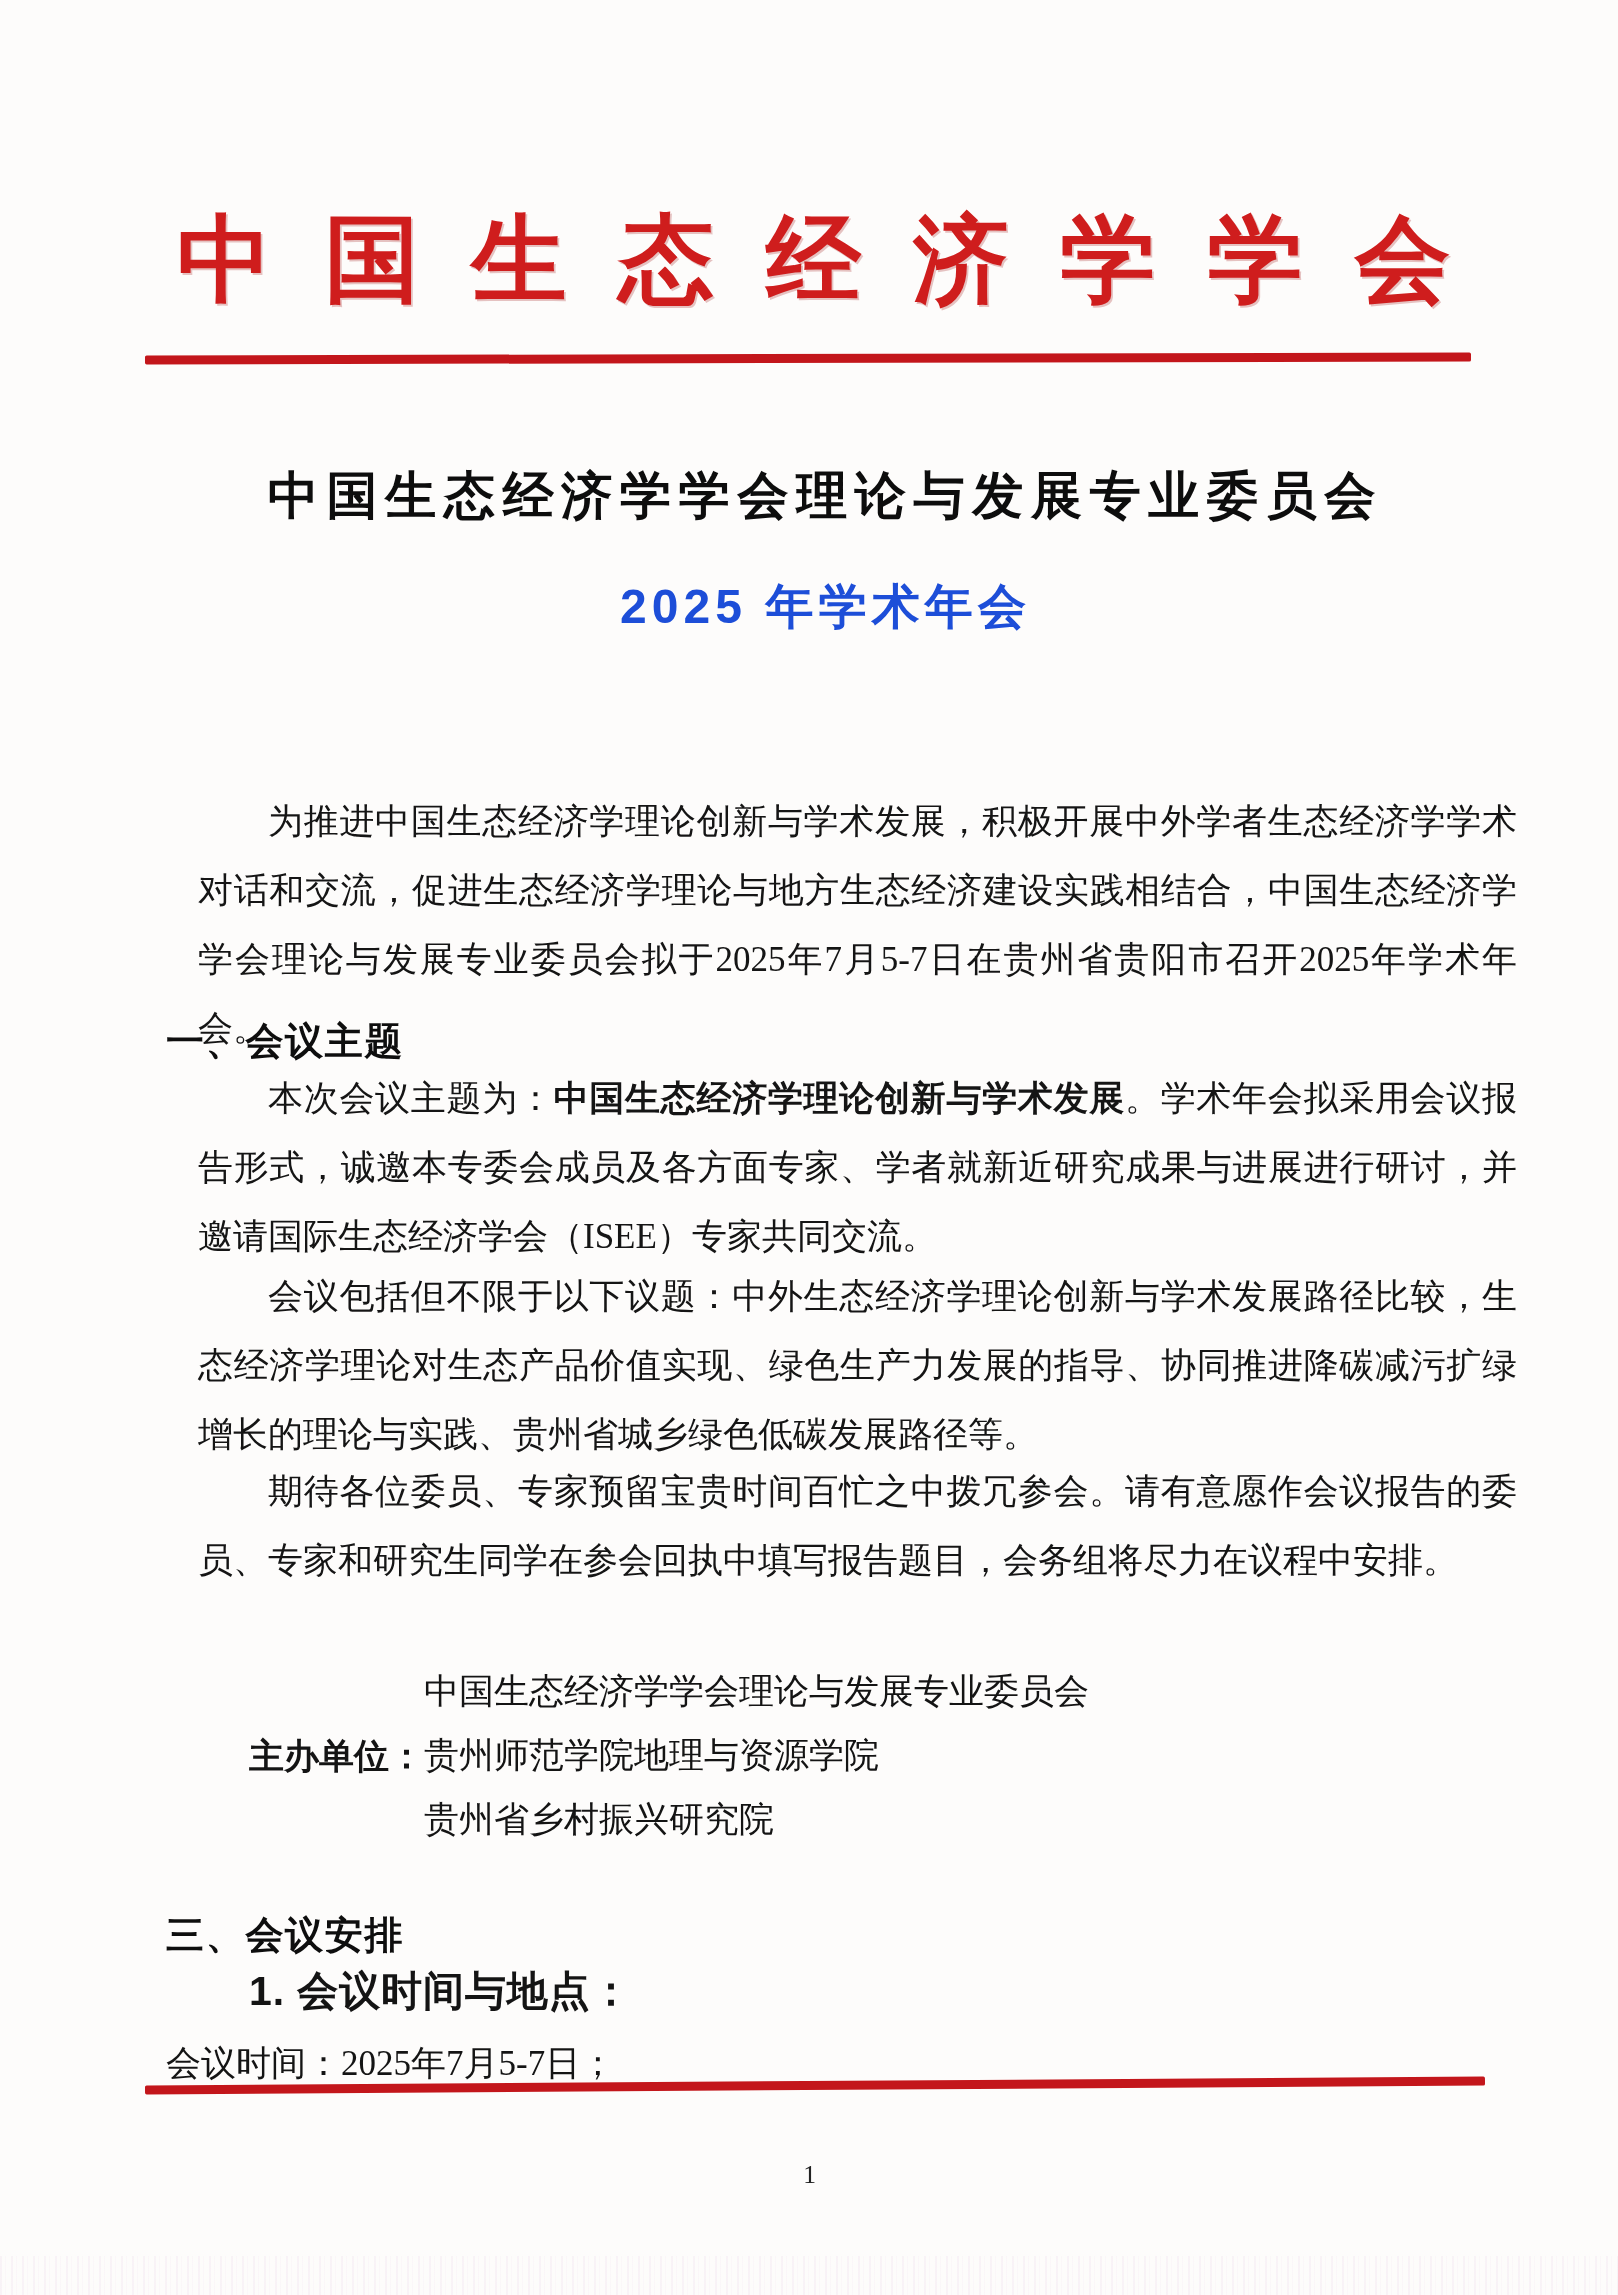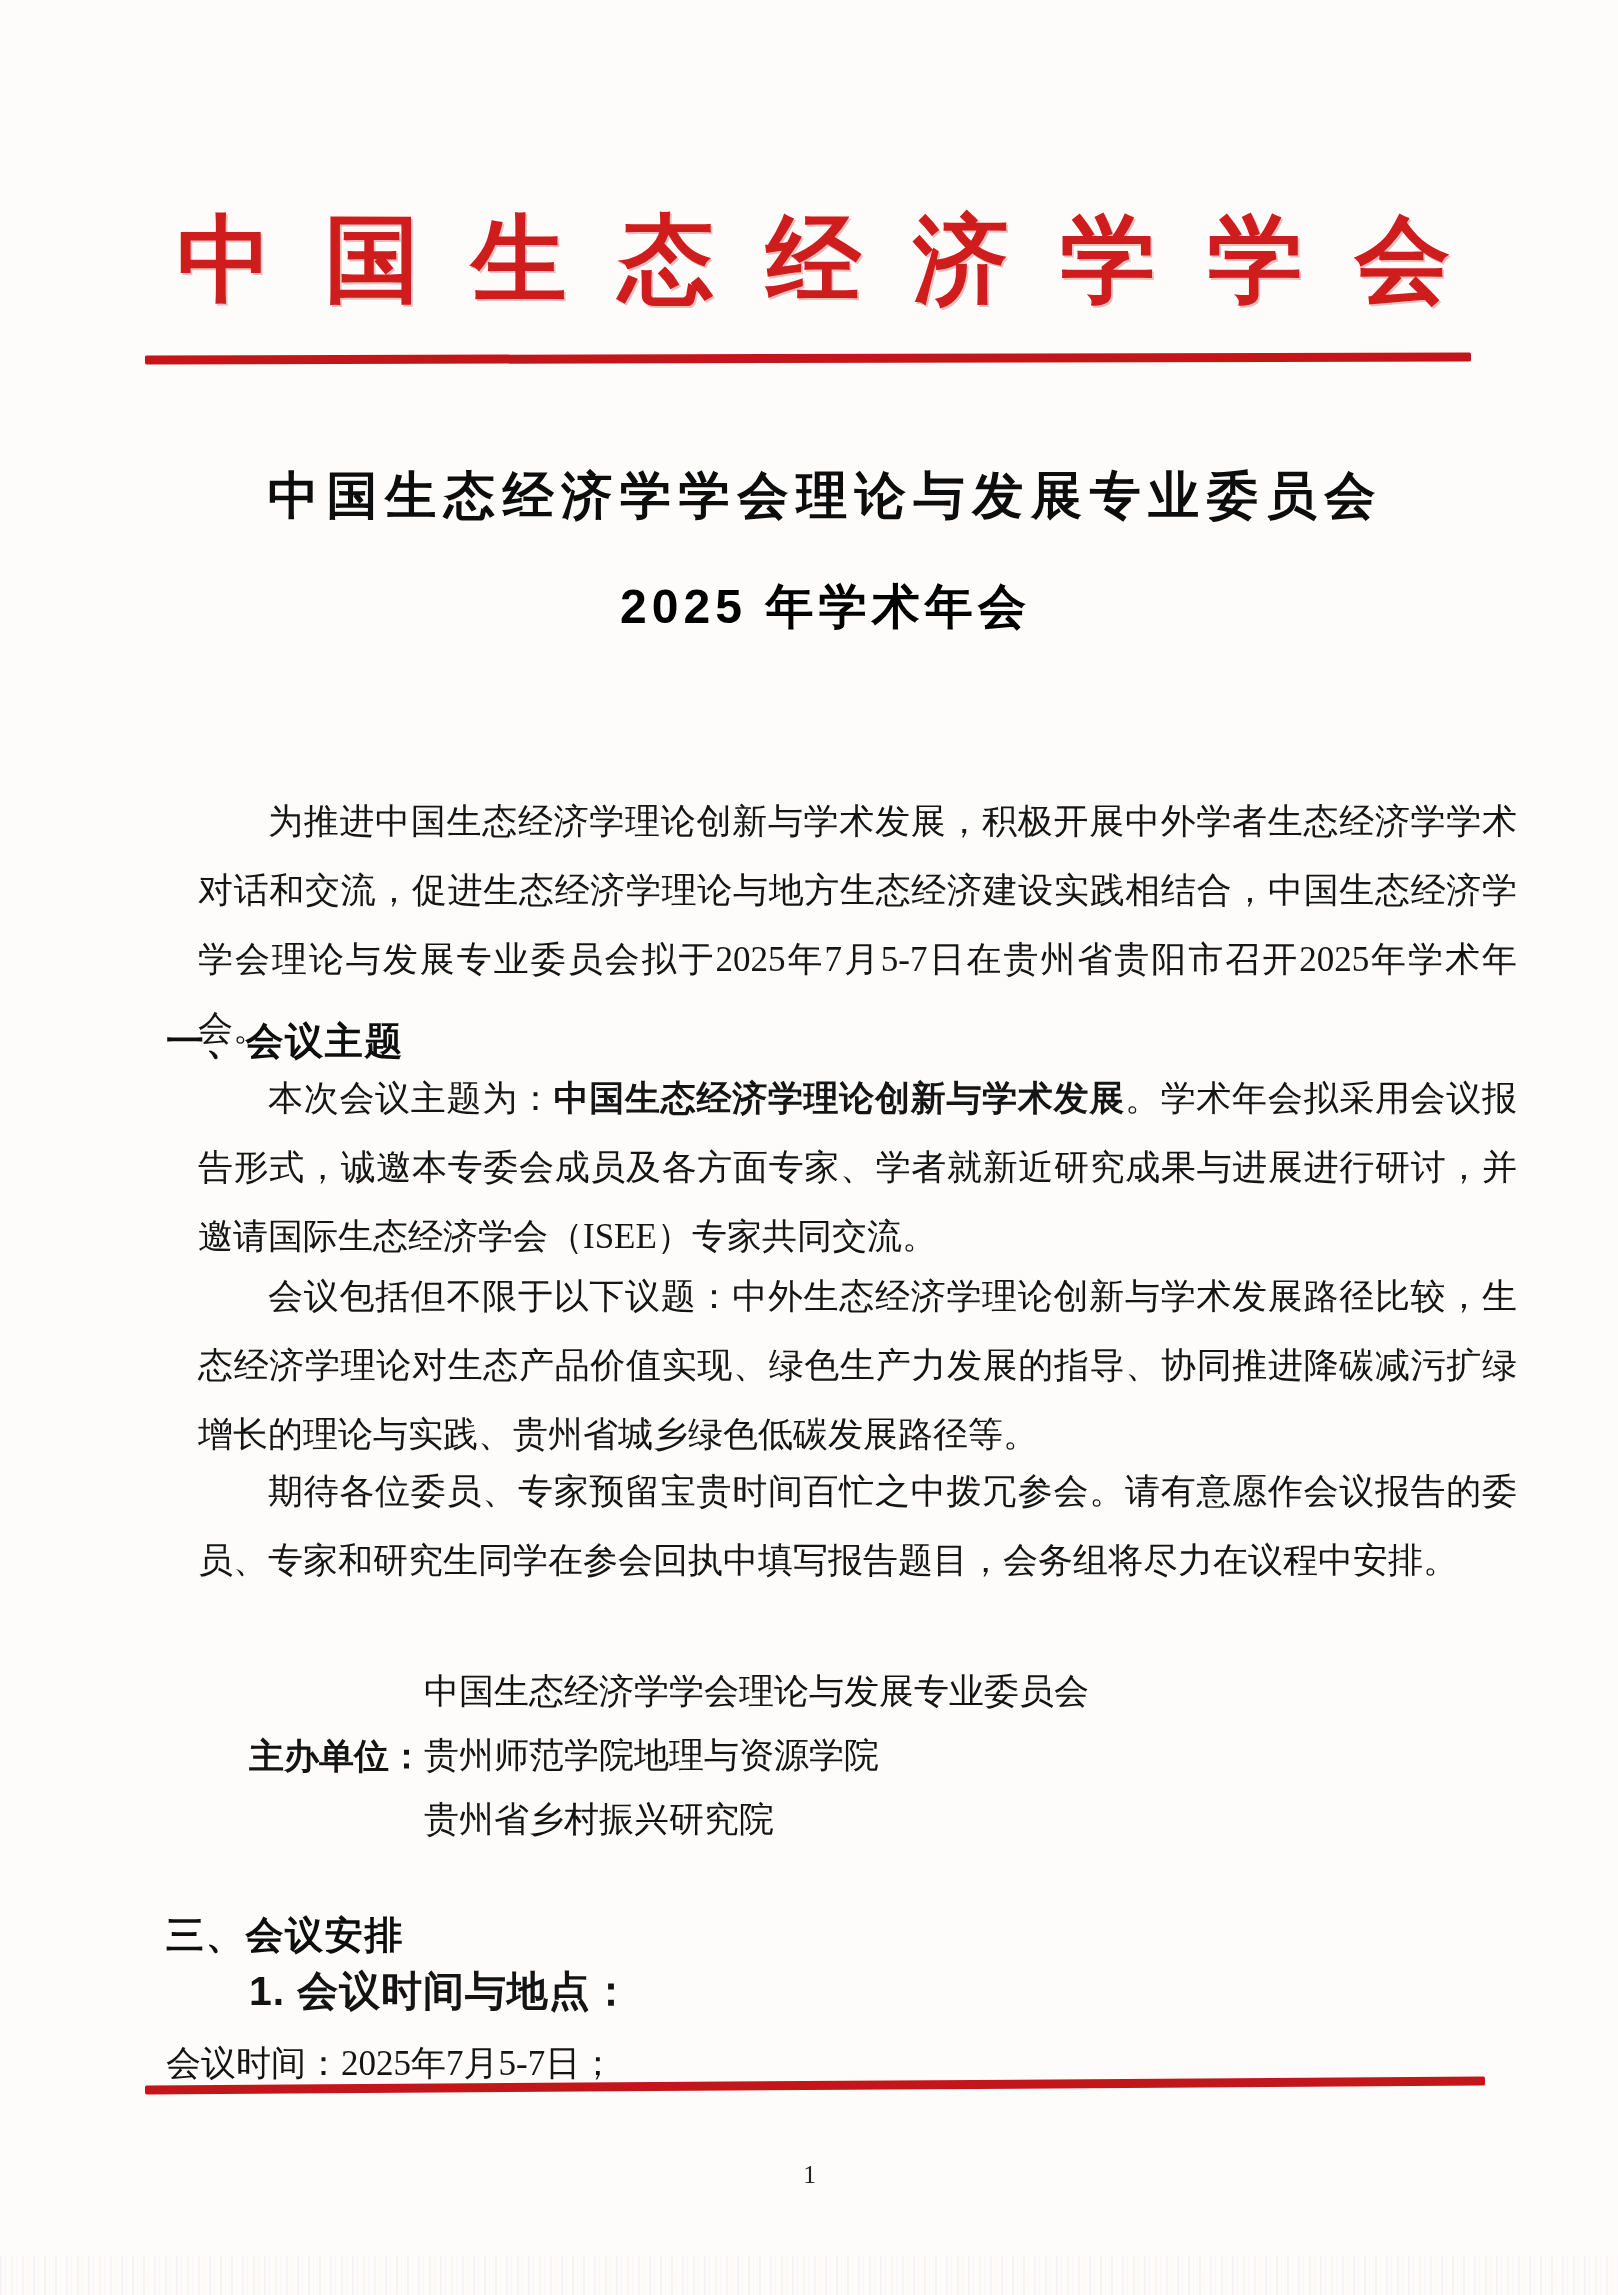--- a/index.html
+++ b/index.html
@@ -27,21 +27,21 @@
   
   .center-band{position:absolute;left:166px;width:1319px;text-align:center;}
   .doc-title-1{
     top:466px;
     font-family:"Liberation Sans","DejaVu Sans",sans-serif;
     font-weight:700;font-size:51px;line-height:60px;letter-spacing:7.7px;color:#0d0d0d;
   }
   .doc-title-2{
     top:580px;
     font-family:"Liberation Sans","DejaVu Sans",sans-serif;
-    font-weight:700;font-size:48px;line-height:54px;letter-spacing:5.1px;color:#000000;
+    font-weight:700;font-size:48px;line-height:54px;letter-spacing:5.1px;color:#1d4ed8;
   }
   .doc-subtitle{
     top:689px;
     font-family:"Liberation Sans","DejaVu Sans",sans-serif;
     font-weight:400;font-size:46px;line-height:53px;letter-spacing:8.5px;color:#101010;
   }
   
   .body-block{position:absolute;left:166px;width:1319px;}
   .para{
     font-size:35px;line-height:69px;

